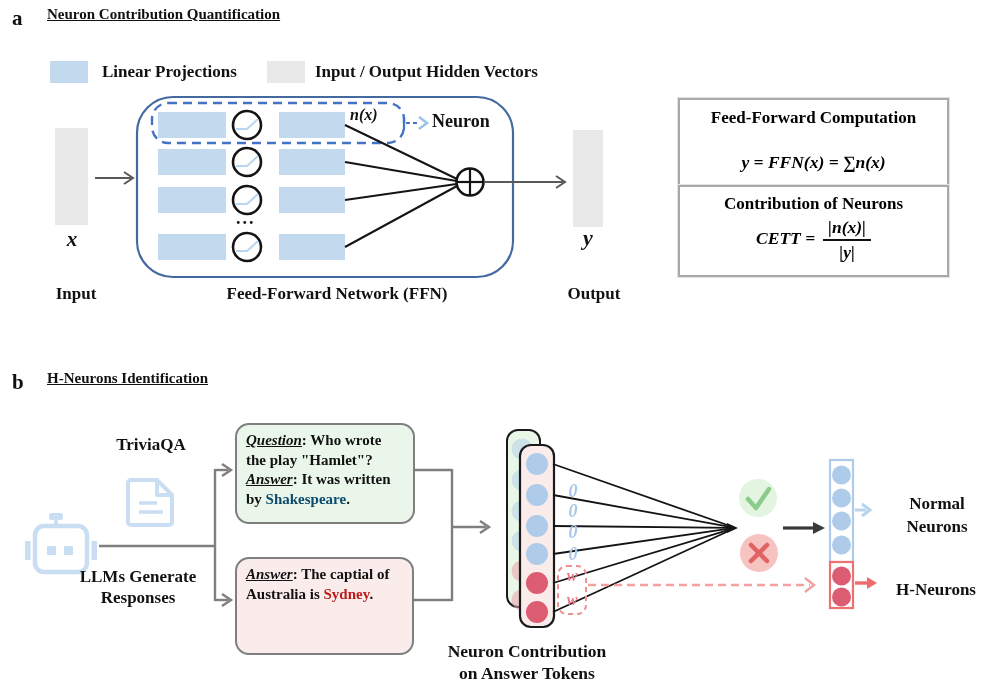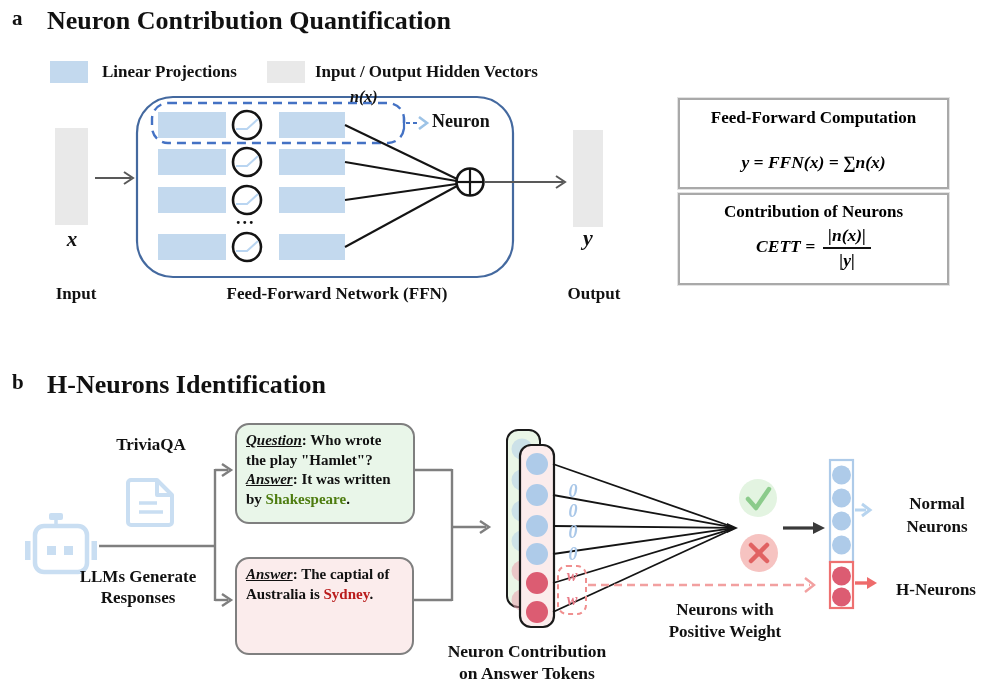--- a/index.html
+++ b/index.html
@@ -3,35 +3,35 @@
 <meta charset="utf-8">
 <style>
   html,body{margin:0;padding:0;background:#ffffff;}
   #fig{position:relative;width:997px;height:685px;background:#ffffff;overflow:hidden;
        font-family:"Liberation Serif","DejaVu Serif",serif;}
   #layer-svg{position:absolute;left:0;top:0;z-index:1;}
   .t{position:absolute;z-index:3;font-weight:bold;color:#111;white-space:nowrap;}
   .ctr{text-align:center;white-space:normal;}
   .it{font-style:italic;}
   .panel-label{font-size:21px;}
-  .panel-title{font-size:26px;}
+  .panel-title{font-size:15px;text-decoration:underline;}
   .legend-swatch{position:absolute;z-index:2;width:38px;height:22px;}
   .fbox{position:absolute;z-index:2;border:2px solid #a9a9a9;background:#fff;
         box-shadow:inset 0 0 0 1px #fff, 0 0 0 1px #e3e3e3;}
   .fbox .bt{font-weight:bold;font-size:17px;text-align:center;margin-top:8px;}
   .fbox .bf{font-weight:bold;font-style:italic;font-size:17.5px;text-align:center;margin-top:24px;}
   .frac{display:inline-block;vertical-align:middle;margin-left:8px;text-align:center;}
   .frac .num{display:block;padding:0 5px 1px;border-bottom:2px solid #111;}
   .frac .den{display:block;padding-top:1px;}
   .qa-box{position:absolute;z-index:2;border:2px solid #7f7f7f;border-radius:14px;
           padding:6px 9px;font-weight:bold;font-size:15px;line-height:19.5px;color:#111;}
   .qa-green{background:#e9f6e9;}
   .qa-pink{background:#fbecec;}
   .qa-label{font-style:italic;text-decoration:underline;}
-  .hl-green{color:#4d7c0f;font-family:Liberation Serif, serif;}
+  .hl-green{color:#0c4a6e;font-family:Liberation Serif, serif;}
   .hl-red{color:#b91c1c;}
   .wt{position:absolute;z-index:3;font-weight:bold;font-style:italic;text-align:center;width:16px;}
   .wt-zero{color:#a9c7e8;font-size:18px;}
   .wt-w{color:#e87b88;font-size:16px;}
 </style>
 </head>
 <body>
 
 <div id="fig">
 
@@ -201,35 +201,35 @@
   </svg>
 
   <div class="t panel-label" style="left:12px;top:6px;">a</div>
   <div class="t panel-title" style="left:47px;top:6px;">Neuron Contribution Quantification</div>
 
   <div class="legend-swatch" style="left:50px;top:61px;background:#c3d9ee;"></div>
   <div class="t" style="left:102px;top:62px;font-size:17px;">Linear Projections</div>
   <div class="legend-swatch" style="left:267px;top:61px;background:#e9e9e9;"></div>
   <div class="t" style="left:315px;top:62px;font-size:17px;">Input / Output Hidden Vectors</div>
 
-  <div class="t it" style="left:350px;top:88px;font-size:16px;">n(x)</div>
+  <div class="t it" style="left:350px;top:106px;font-size:16px;">n(x)</div>
   <div class="t" style="left:432px;top:111px;font-size:18px;">Neuron</div>
   <div class="t" style="left:236px;top:208px;font-size:18px;letter-spacing:2px;">...</div>
 
   <div class="t it ctr" style="left:52px;top:227px;width:40px;font-size:21px;">x</div>
   <div class="t ctr" style="left:40px;top:284px;width:72px;font-size:17px;">Input</div>
   <div class="t it ctr" style="left:573px;top:225px;width:30px;font-size:22px;">y</div>
   <div class="t ctr" style="left:557px;top:284px;width:74px;font-size:17px;">Output</div>
   <div class="t ctr" style="left:213px;top:284px;width:248px;font-size:17px;">Feed-Forward Network (FFN)</div>
 
   <div class="fbox" style="left:678px;top:98px;width:267px;height:87px;">
     <div class="bt">Feed-Forward Computation</div>
     <div class="bf">y = FFN(x) = ∑n(x)</div>
   </div>
-  <div class="fbox" style="left:678px;top:193px;width:267px;height:88px;">
+  <div class="fbox" style="left:678px;top:185px;width:267px;height:88px;">
     <div class="bt" style="margin-top:7px;">Contribution of Neurons</div>
     <div class="bf" style="margin-top:3px;">
       <span>CETT =</span><span class="frac"><span class="num">|n(x)|</span><span class="den">|y|</span></span>
     </div>
   </div>
 
   <div class="t panel-label" style="left:12px;top:370px;">b</div>
   <div class="t panel-title" style="left:47px;top:370px;">H-Neurons Identification</div>
 
   <div class="t ctr" style="left:103px;top:435px;width:96px;font-size:17px;">TriviaQA</div>
@@ -252,24 +252,20 @@
   <div class="wt wt-zero" style="left:565px;top:522px;">0</div>
   <div class="wt wt-zero" style="left:565px;top:544px;">0</div>
   <div class="wt wt-w" style="left:564px;top:567px;">w</div>
   <div class="wt wt-w" style="left:564px;top:591px;">w</div>
 
   <div class="t ctr" style="left:425px;top:640px;width:204px;font-size:17.5px;line-height:22px;">
     <span style="display:block;">Neuron Contribution</span>
     <span style="display:block;text-align:center;">on Answer Tokens</span>
   </div>
 
-  <div class="t ctr" style="left:634px;top:599px;width:182px;font-size:17px;line-height:21.5px;">
-    <span style="display:block;">Neurons with</span>
-    <span style="display:block;">Positive Weight</span>
-  </div>
 
   <div class="t ctr" style="left:885px;top:492px;width:104px;font-size:17px;line-height:23px;">
     <span style="display:block;">Normal</span>
     <span style="display:block;">Neurons</span>
   </div>
 
   <div class="t ctr" style="left:880px;top:580px;width:112px;font-size:17px;">H-Neurons</div>
 
 </div>
 

